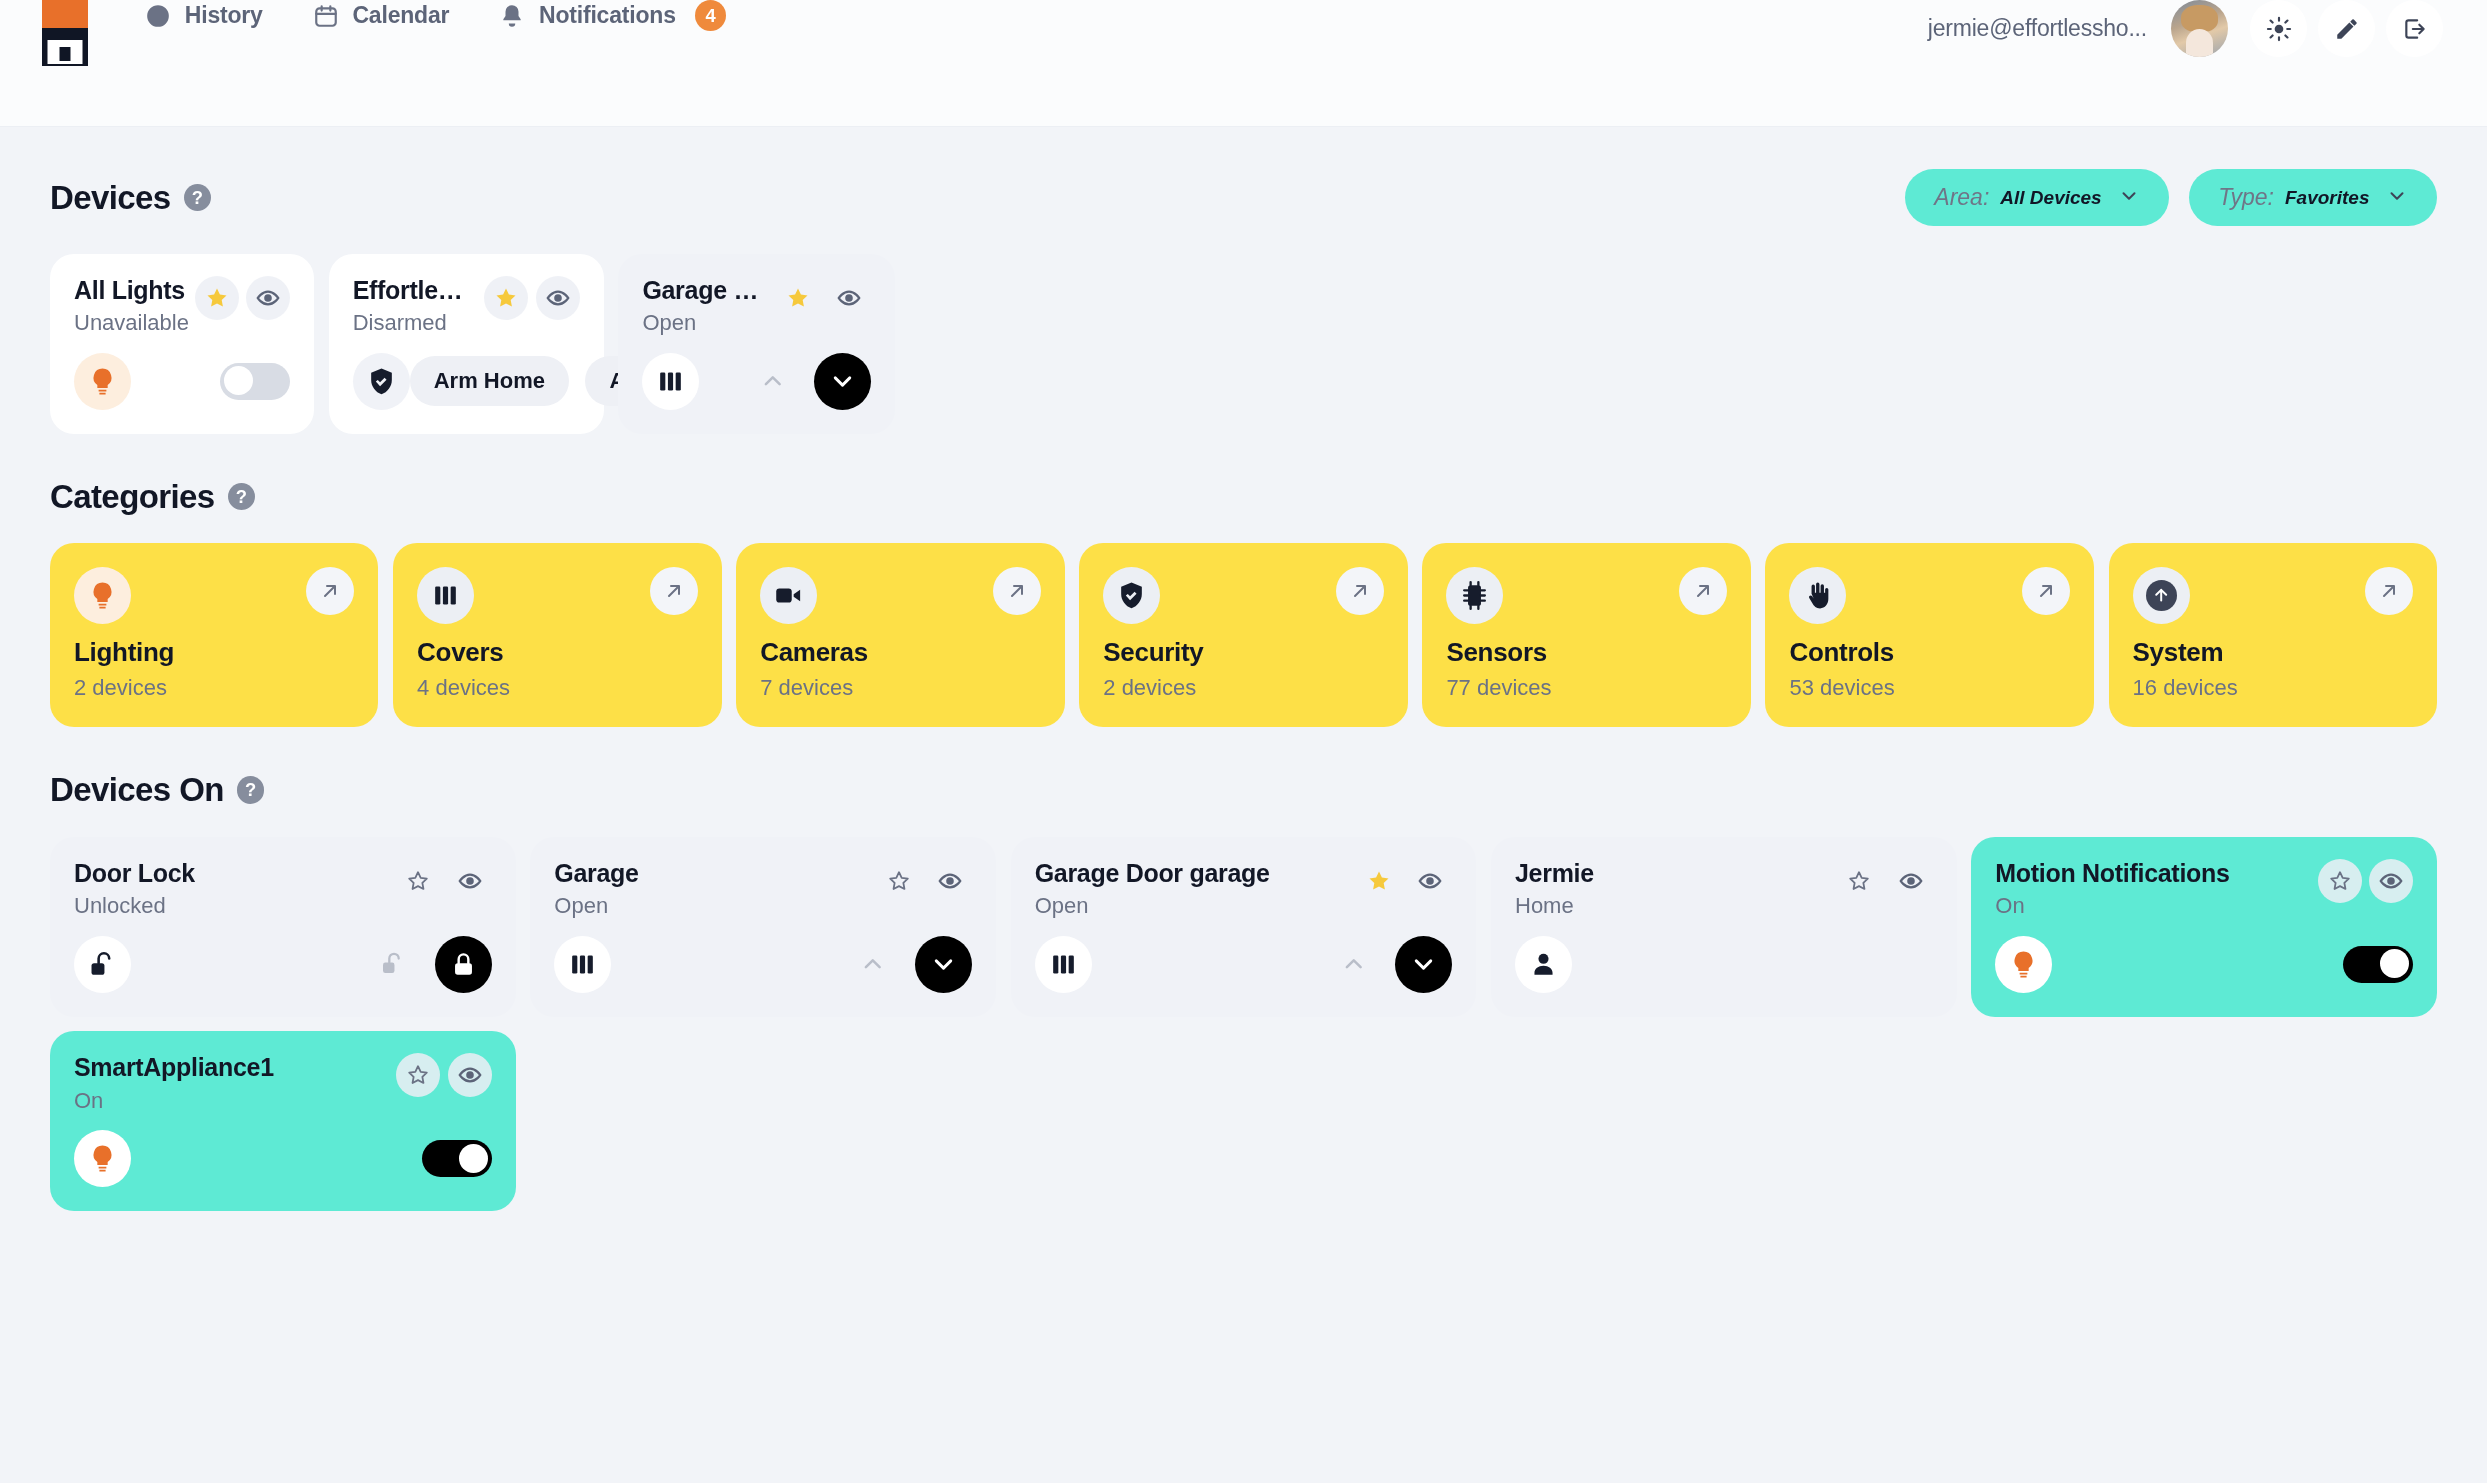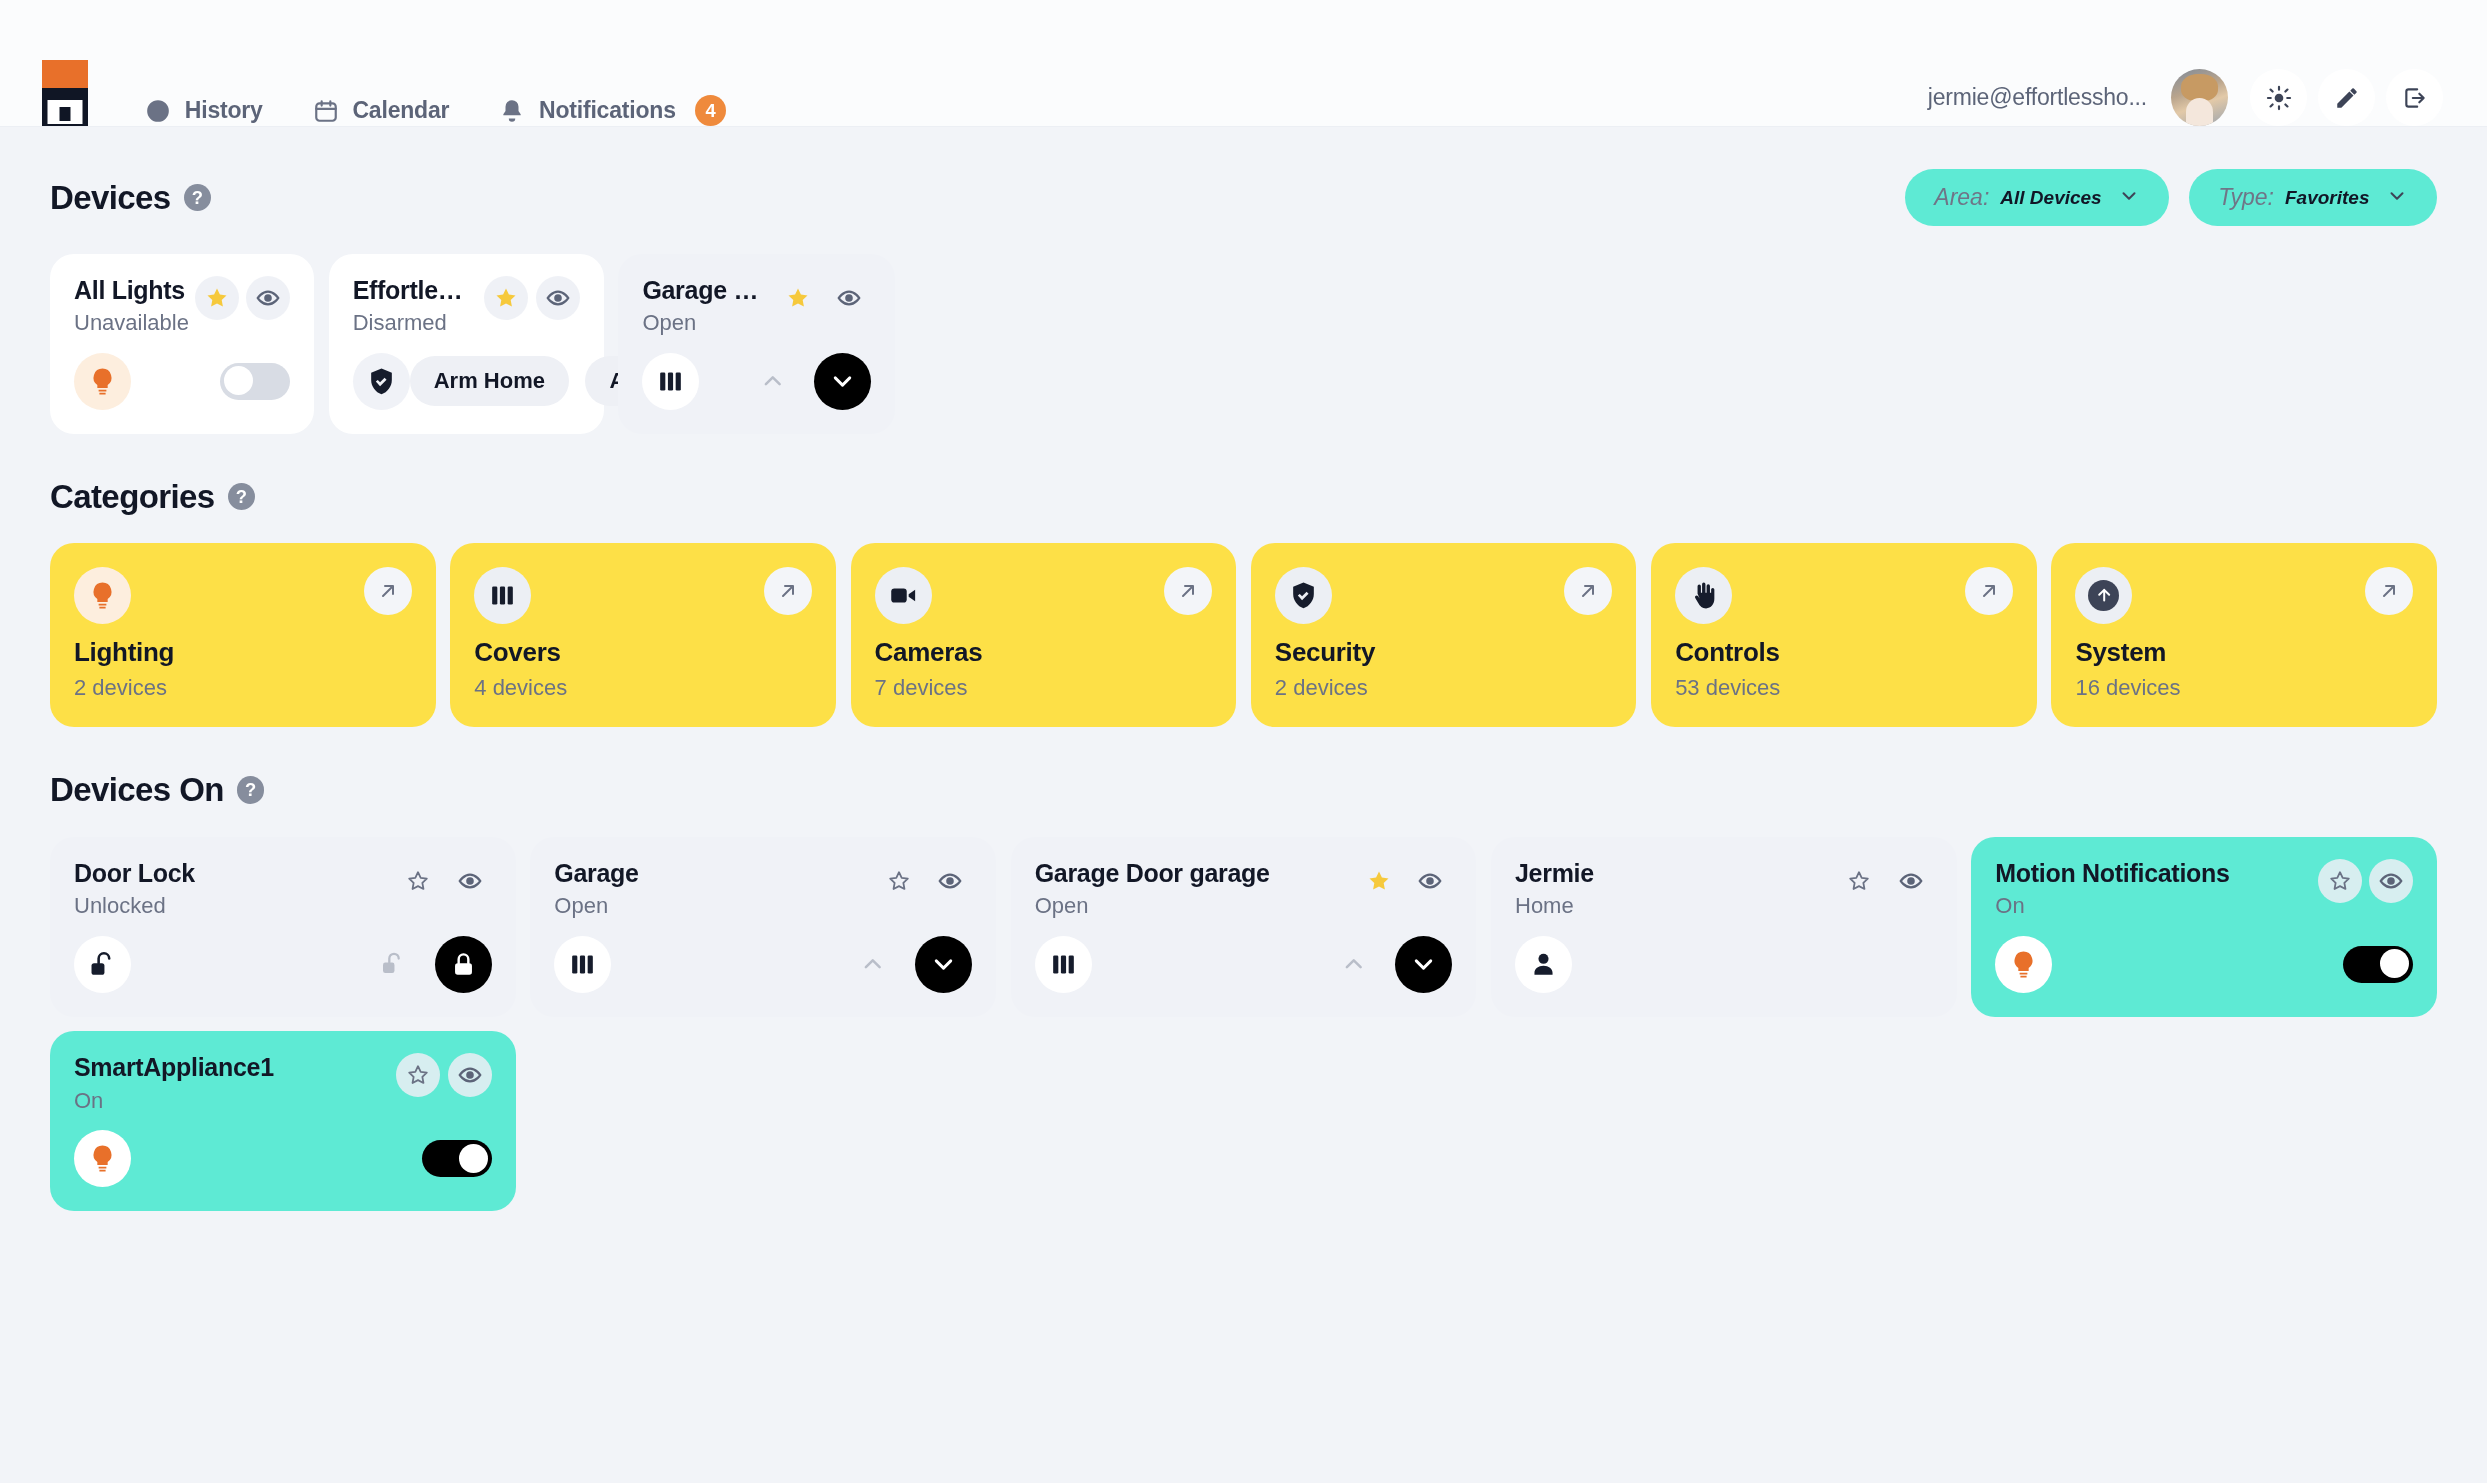--- a/index.html
+++ b/index.html
@@ -10,21 +10,21 @@
     background: #f2f4f8;
     font-family: "Liberation Sans", sans-serif;
     -webkit-font-smoothing: antialiased;
   }
 
   
   .topbar {
     height: 127px;
     background: #fbfcfd;
     display: flex;
-    align-items: flex-end;
+    align-items: flex-start;
     padding: 0 44px 0 42px;
     border-bottom: 0.9px solid #eceff4;
   }
   .brand-logo {
     width: 46px; height: 66px;
     background: #101625;
     position: relative;
     flex: 0 0 auto;
     margin-right: 57px;
     overflow: hidden;
@@ -584,20 +584,39 @@
             <svg viewBox="0 0 24 24" fill="none" stroke="currentColor" stroke-width="2" stroke-linecap="round" stroke-linejoin="round">
                 <path d="M7 17L17 7M9 7h8v8"></path>
               </svg>
           </span>
         </div>
       </div>
       <div class="cat-label">Security</div>
       <div class="cat-count">2 devices</div>
     </div>
 
+    <div class="cat-card">
+      <div class="cat-top">
+        <div class="cat-icon grey-bg">
+          <svg class="ic-dark" viewBox="0 0 24 24" fill="none" stroke="currentColor" stroke-width="1.8">
+            <rect x="7" y="4" width="10" height="16" rx="2" fill="currentColor" stroke="none"></rect>
+            <path d="M4 8h3M4 12h3M4 16h3M17 8h3M17 12h3M17 16h3M9 1.6v2.4M15 1.6v2.4M9 20v2.4M15 20v2.4" stroke-linecap="round"></path>
+          </svg>
+        </div>
+        <div class="cat-arrow">
+          <span>
+            <svg viewBox="0 0 24 24" fill="none" stroke="currentColor" stroke-width="2" stroke-linecap="round" stroke-linejoin="round">
+                <path d="M7 17L17 7M9 7h8v8"></path>
+              </svg>
+          </span>
+        </div>
+      </div>
+      <div class="cat-label">Sensors</div>
+      <div class="cat-count">77 devices</div>
+    </div>
 
     <div class="cat-card">
       <div class="cat-top">
         <div class="cat-icon grey-bg">
           <svg class="ic-dark" viewBox="0 0 24 24" fill="currentColor">
               <path d="M7.4 10.6V4.8a1.3 1.3 0 012.6 0v5.1h.9V3.3a1.3 1.3 0 112.6 0v6.6h.9V4.6a1.3 1.3 0 112.6 0v5.3h.9V7.4a1.25 1.25 0 112.5 0v7.2c0 4.1-2.6 7.4-6.4 7.4-3.1 0-4.6-1.5-6.2-4.3l-2.3-4a1.3 1.3 0 012.2-1.3l1.3 2z"></path>
             </svg>
         </div>
         <div class="cat-arrow">
           <span>

